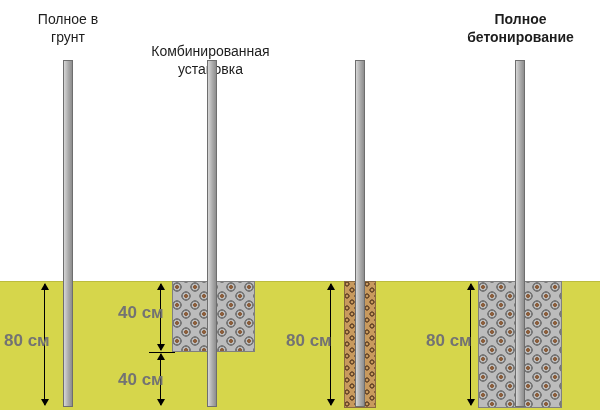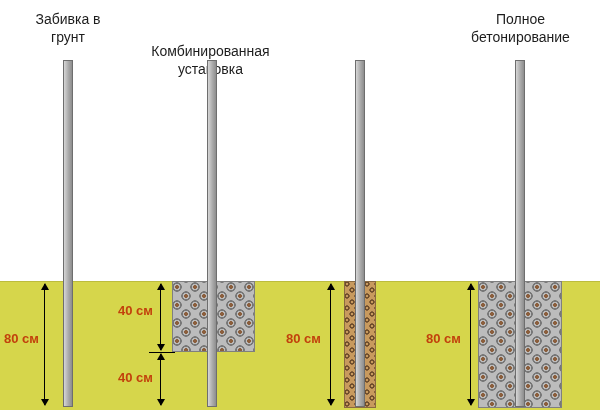--- a/index.html
+++ b/index.html
@@ -37,42 +37,42 @@
     position:absolute;box-sizing:border-box;z-index:2;
     background-color:#c89a5e;
     background-image:
       radial-gradient(circle,#c89a5e 1.2px,#6b4a2a 1.6px,#6b4a2a 2.4px,transparent 2.9px),
       radial-gradient(circle,#c89a5e 1.2px,#6b4a2a 1.6px,#6b4a2a 2.4px,transparent 2.9px);
     background-size:10px 12px,10px 12px;
     background-position:2px 2px,7px 8px;
     border:1px solid #8a6a40;
   }
   .dim-label{
-    position:absolute;font-size:13px;font-weight:bold;color:#c2410c;
+    position:absolute;font-size:17px;font-weight:bold;color:#737373;
     z-index:4;white-space:nowrap;
   }
   .vdim{position:absolute;width:1px;background:#000;z-index:4;}
   .vdim::before,.vdim::after{
     content:"";position:absolute;left:50%;transform:translateX(-50%);
     border-left:4px solid transparent;border-right:4px solid transparent;
   }
   .vdim::before{top:-1px;border-bottom:7px solid #000;}
   .vdim::after{bottom:-1px;border-top:7px solid #000;}
   .tick{position:absolute;height:1px;background:#000;z-index:4;}
 </style>
 </head>
 <body>
 
 <div id="stage">
 
-  <div class="title" style="left:8px;width:120px;">Забивка в
+  <div class="title" style="left:8px;width:120px;">Полное в
 грунт</div>
   <div class="title" style="left:128px;width:165px;margin-top:32px;">Комбинированная
 установка</div>
-  <div class="title" style="left:448px;width:145px;">Полное
+  <div class="title" style="left:448px;width:145px;font-weight:bold;">Полное
 бетонирование</div>
 
   <div class="ground"></div>
 
   <div class="concrete" style="left:172px;top:281px;width:83px;height:71px;"></div>
   <div class="rubble" style="left:344px;top:281px;width:32px;height:127px;"></div>
   <div class="concrete" style="left:478px;top:281px;width:84px;height:127px;"></div>
 
   <div class="post" style="left:63px;"></div>
   <div class="post" style="left:207px;"></div>

